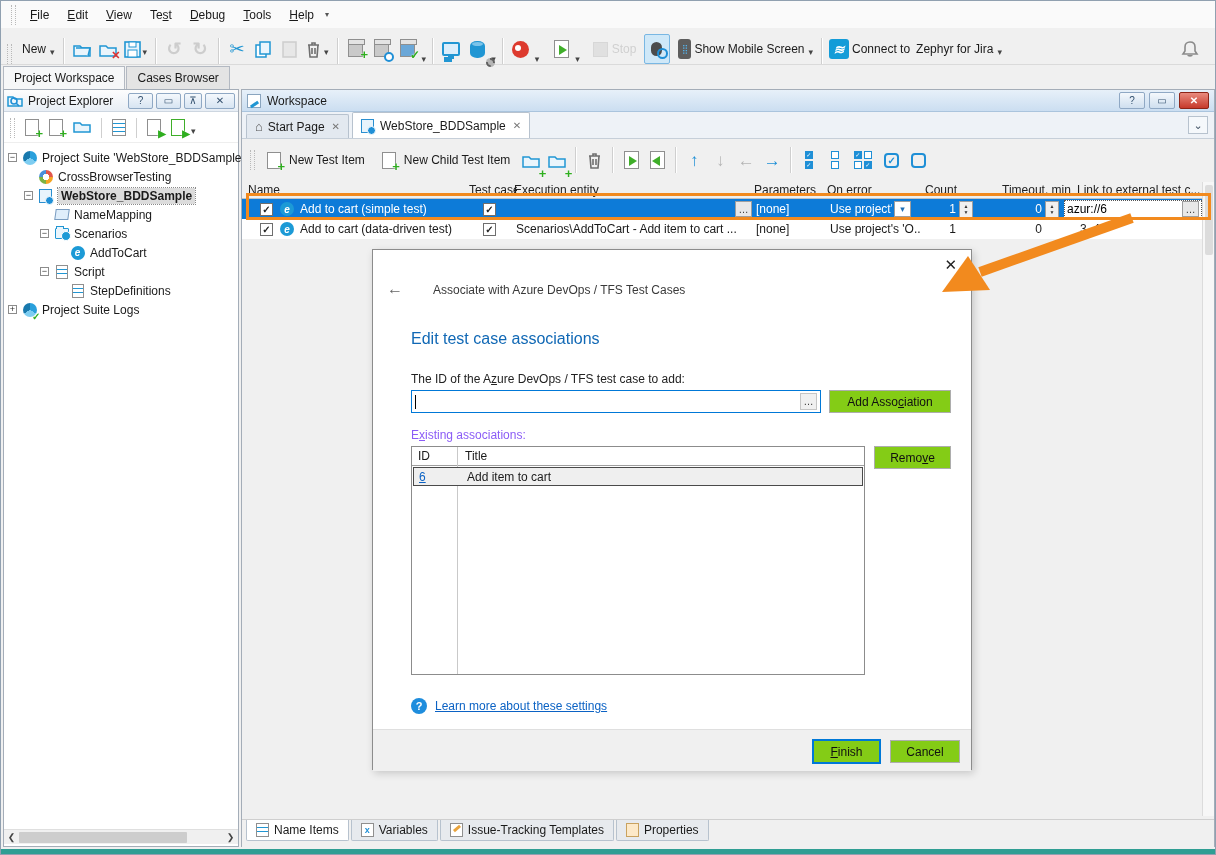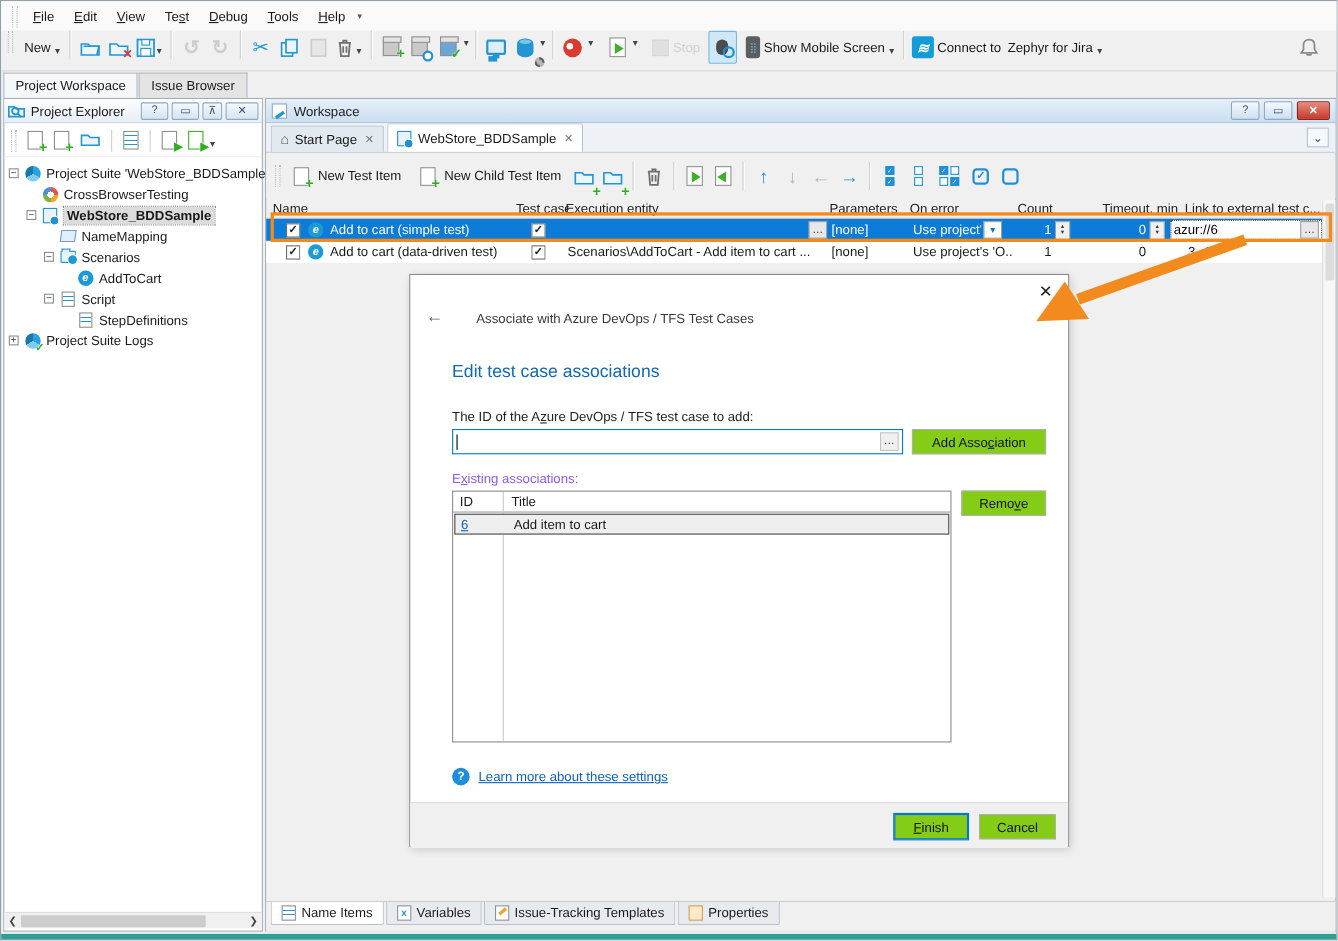--- a/index.html
+++ b/index.html
@@ -8,21 +8,21 @@
        overflow:hidden;font-size:12px;color:#1a1a1a;}
   .abs{position:absolute;}
   u{text-decoration:underline;}
   
   .menubar{left:0;top:0;width:1216px;height:27px;background:#fafafa;display:flex;align-items:center;padding-left:10px;}
   .grip{width:5px;height:20px;border-left:1px dotted #b9b9b9;border-right:1px dotted #b9b9b9;margin:0 5px 0 0;}
   .mitem{padding:4px 9px;cursor:default;}
   .ddsm{font-size:8px;color:#555;margin-left:2px;}
   
   .maintb{left:0;top:27px;width:1216px;height:37px;background:#f0f0f0;border-bottom:1px solid #dadada;
-          display:flex;align-items:flex-start;padding:0 6px;}
+          display:flex;align-items:flex-end;padding:0 6px;}
   .tb{display:inline-flex;align-items:center;justify-content:center;height:30px;min-width:26px;padding:0 2px;border-radius:2px;}
   .dis{opacity:.4;filter:grayscale(1);}
   .vsep{width:1px;height:26px;background:#cfcfcf;box-shadow:1px 0 0 #fff;margin:0 5px;}
   .dd{font-size:9px;color:#444;margin:6px 1px 0 1px;}
   .glyph-blue{color:#2196d3;font-size:18px;line-height:1;}
   .glyph-gray{color:#9a9a9a;font-size:18px;line-height:1;font-weight:bold;}
   .lbl{margin:0 3px;white-space:nowrap;}
   .rec{width:17px;height:17px;border-radius:50%;background:#dd3a2e;position:relative;}
   .rec:after{content:'';position:absolute;left:3px;top:4px;width:6px;height:6px;border-radius:50%;background:#fff;}
   .runpg{width:15px;height:18px;background:#fff;border:1px solid #8f8f8f;position:relative;}
@@ -286,21 +286,21 @@
     <span class="tb" style="margin-left:auto;margin-right:8px;">
       <svg width="20" height="20">
           <path class="bellsvg" d="M10 3c3 0 5 2 5 5v4l2 3H3l2-3V8c0-3 2-5 5-5z"></path>
           <path class="bellsvg" d="M8 16c0 1.2 4 1.2 4 0"></path>
         </svg>
     </span>
   </div>
 
   <div class="abs ptabs">
     <span class="ptab act">Project Workspace</span>
-    <span class="ptab">Issue Browser</span>
+    <span class="ptab">Cases Browser</span>
   </div>
 
   <div class="abs lpanel">
     <div class="lphead">
       <svg width="16" height="15">
           <path class="fldsvg" d="M1 4h5l2 2h7v7H1z"></path>
           <circle cx="7" cy="8" r="3" fill="none" stroke="#1f8fd6" stroke-width="1.6"></circle>
           <path d="M9 10l3 3" stroke="#1f8fd6" stroke-width="1.6"></path>
         </svg>
       <span style="margin-left:5px;">Project Explorer</span>

